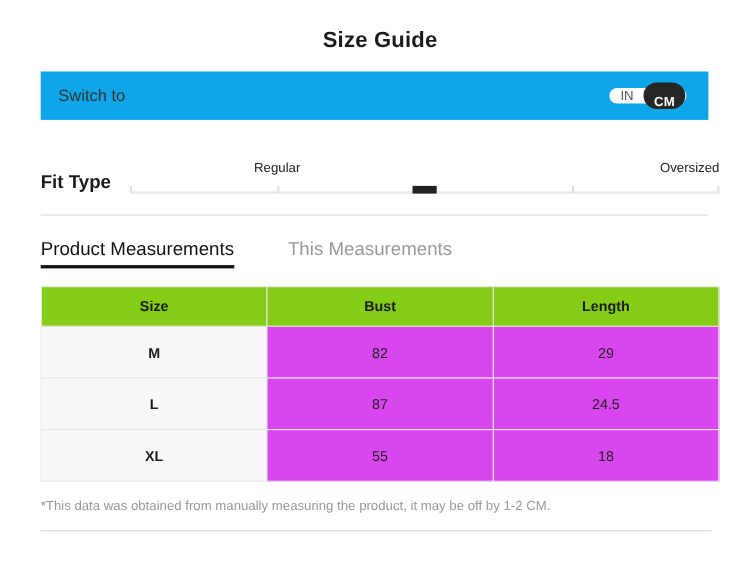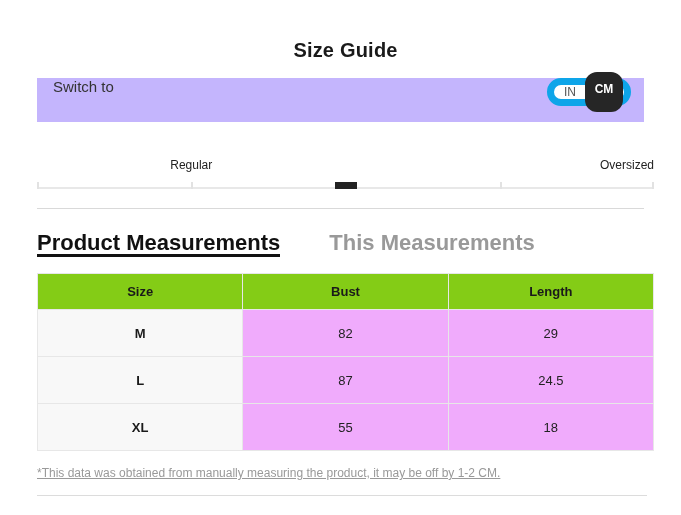--- a/index.html
+++ b/index.html
@@ -2,32 +2,32 @@
 <html><head>
 <meta charset="utf-8">
 <style>
   * { margin:0; padding:0; box-sizing:border-box; }
   html,body { width:681px; height:515px; background:#fff; overflow:hidden; }
   body { font-family:"Liberation Sans","DejaVu Sans",sans-serif; color:#1a1a1a; }
   .page { position:relative; width:681px; height:515px; padding:0 27px 0 37px; }
 
   
   .page-title { text-align:center; font-size:20px; font-weight:700; letter-spacing:.2px;
-    padding-top:26px; height:50px; color:#1a1a1a;margin-top:13px; }
+    padding-top:26px; height:50px; color:#1a1a1a; }
 
   
-  .switch-bar { margin-top:15px; height:44px; width:607px; background:#c4b5fd;
-    display:flex; justify-content:space-between; padding:0 13px 0 16px; }
+  .switch-bar { margin-top:15px; height:44px; width:607px; background:#0ea5e9;
+    display:flex; align-items:center; justify-content:space-between; padding:0 13px 0 16px; }
   .switch-label { font-size:15px; color:#333; }
   .unit-toggle { display:flex; align-items:center; background:#fff; border:7px solid #0ea5e9;
     border-radius:14px; height:28px; padding:1px; cursor:pointer; }
   .toggle-opt { font-size:12px; line-height:24px; text-align:center; }
   .toggle-opt.plain { color:#555; width:30px; }
   .toggle-opt.active { background:#262626; color:#fff; font-weight:700; border-radius:12px;
-    height:40px; padding:5px 9px; min-width:38px; }
+    height:24px; padding:5px 9px; min-width:38px; }
 
   
   .fit-section { margin-top:36px; display:flex; align-items:flex-end; width:617px; }
   .fit-label { width:81px; font-size:17px; font-weight:700; color:#1a1a1a; padding-bottom:0; line-height:20px; }
   .fit-slider { flex:1; }
   .fit-labels { display:flex; font-size:12px; color:#222; margin-bottom:10px; }
   .fit-labels .opt { flex:1; }
   .fit-labels .opt.mid { text-align:center; }
   .fit-labels .opt.end { text-align:right; }
   .fit-track { position:relative; height:7px; }
@@ -36,49 +36,50 @@
   .tick.t0 { left:0; } .tick.t1 { left:25%; } .tick.t2 { left:75%; } .tick.t3 { right:0; }
   .fit-indicator { position:absolute; bottom:0; left:50%; transform:translateX(-50%);
     width:22px; height:7px; background:#222; cursor:pointer; }
 
   
   .divider { width:607px; border-top:1px solid #d9d9d9; margin-top:19px; }
   .divider.bottom { margin-top:15px; border-top-color:#dcdcdc; width:610px; }
 
   
   .tabs { margin-top:21px; display:flex; gap:49px; height:27px; }
-  .tab { font-size:22px; font-weight:700; color:#999; cursor:pointer; padding-bottom:8px; }
+  .tab { font-size:17px; font-weight:400; color:#999; cursor:pointer; padding-bottom:8px; }
   .tab.active { color:#111; border-bottom:3px solid #111; }
 
   
   .size-table { margin-top:16px; width:617px; border-collapse:collapse; table-layout:fixed; }
   .size-table th, .size-table td { border:1px solid #e7e7e7; text-align:center; vertical-align:middle; }
   .size-table th { height:36px; background:#84cc16; font-size:13px; font-weight:700; color:#1a1a1a; }
-  .size-table td { height:47px; font-size:13px; color:#222; background:#f0abfc; }
+  .size-table td { height:47px; font-size:13px; color:#222; background:#d946ef; }
   .size-table td.size-col { background:#f8f8f8; font-weight:700; color:#1a1a1a; }
 
   
-  .footnote { margin-top:15px; font-size:12px; color:#999;text-decoration:underline; }
+  .footnote { margin-top:15px; font-size:12px; color:#999; }
 </style>
 </head>
 <body>
 
 <div class="page">
 
   <div class="page-title">Size Guide</div>
 
   <div class="switch-bar">
     <span class="switch-label">Switch to</span>
     <div class="unit-toggle">
       <span class="toggle-opt plain">IN</span>
       <span class="toggle-opt active">CM</span>
     </div>
   </div>
 
   <div class="fit-section">
+    <span class="fit-label">Fit Type</span>
     <div class="fit-slider">
       <div class="fit-labels">
         <span class="opt mid">Regular</span>
         <span class="opt end">Oversized</span>
       </div>
       <div class="fit-track">
         <span class="track-line"></span>
         <i class="tick t0"></i>
         <i class="tick t1"></i>
         <i class="tick t2"></i>

